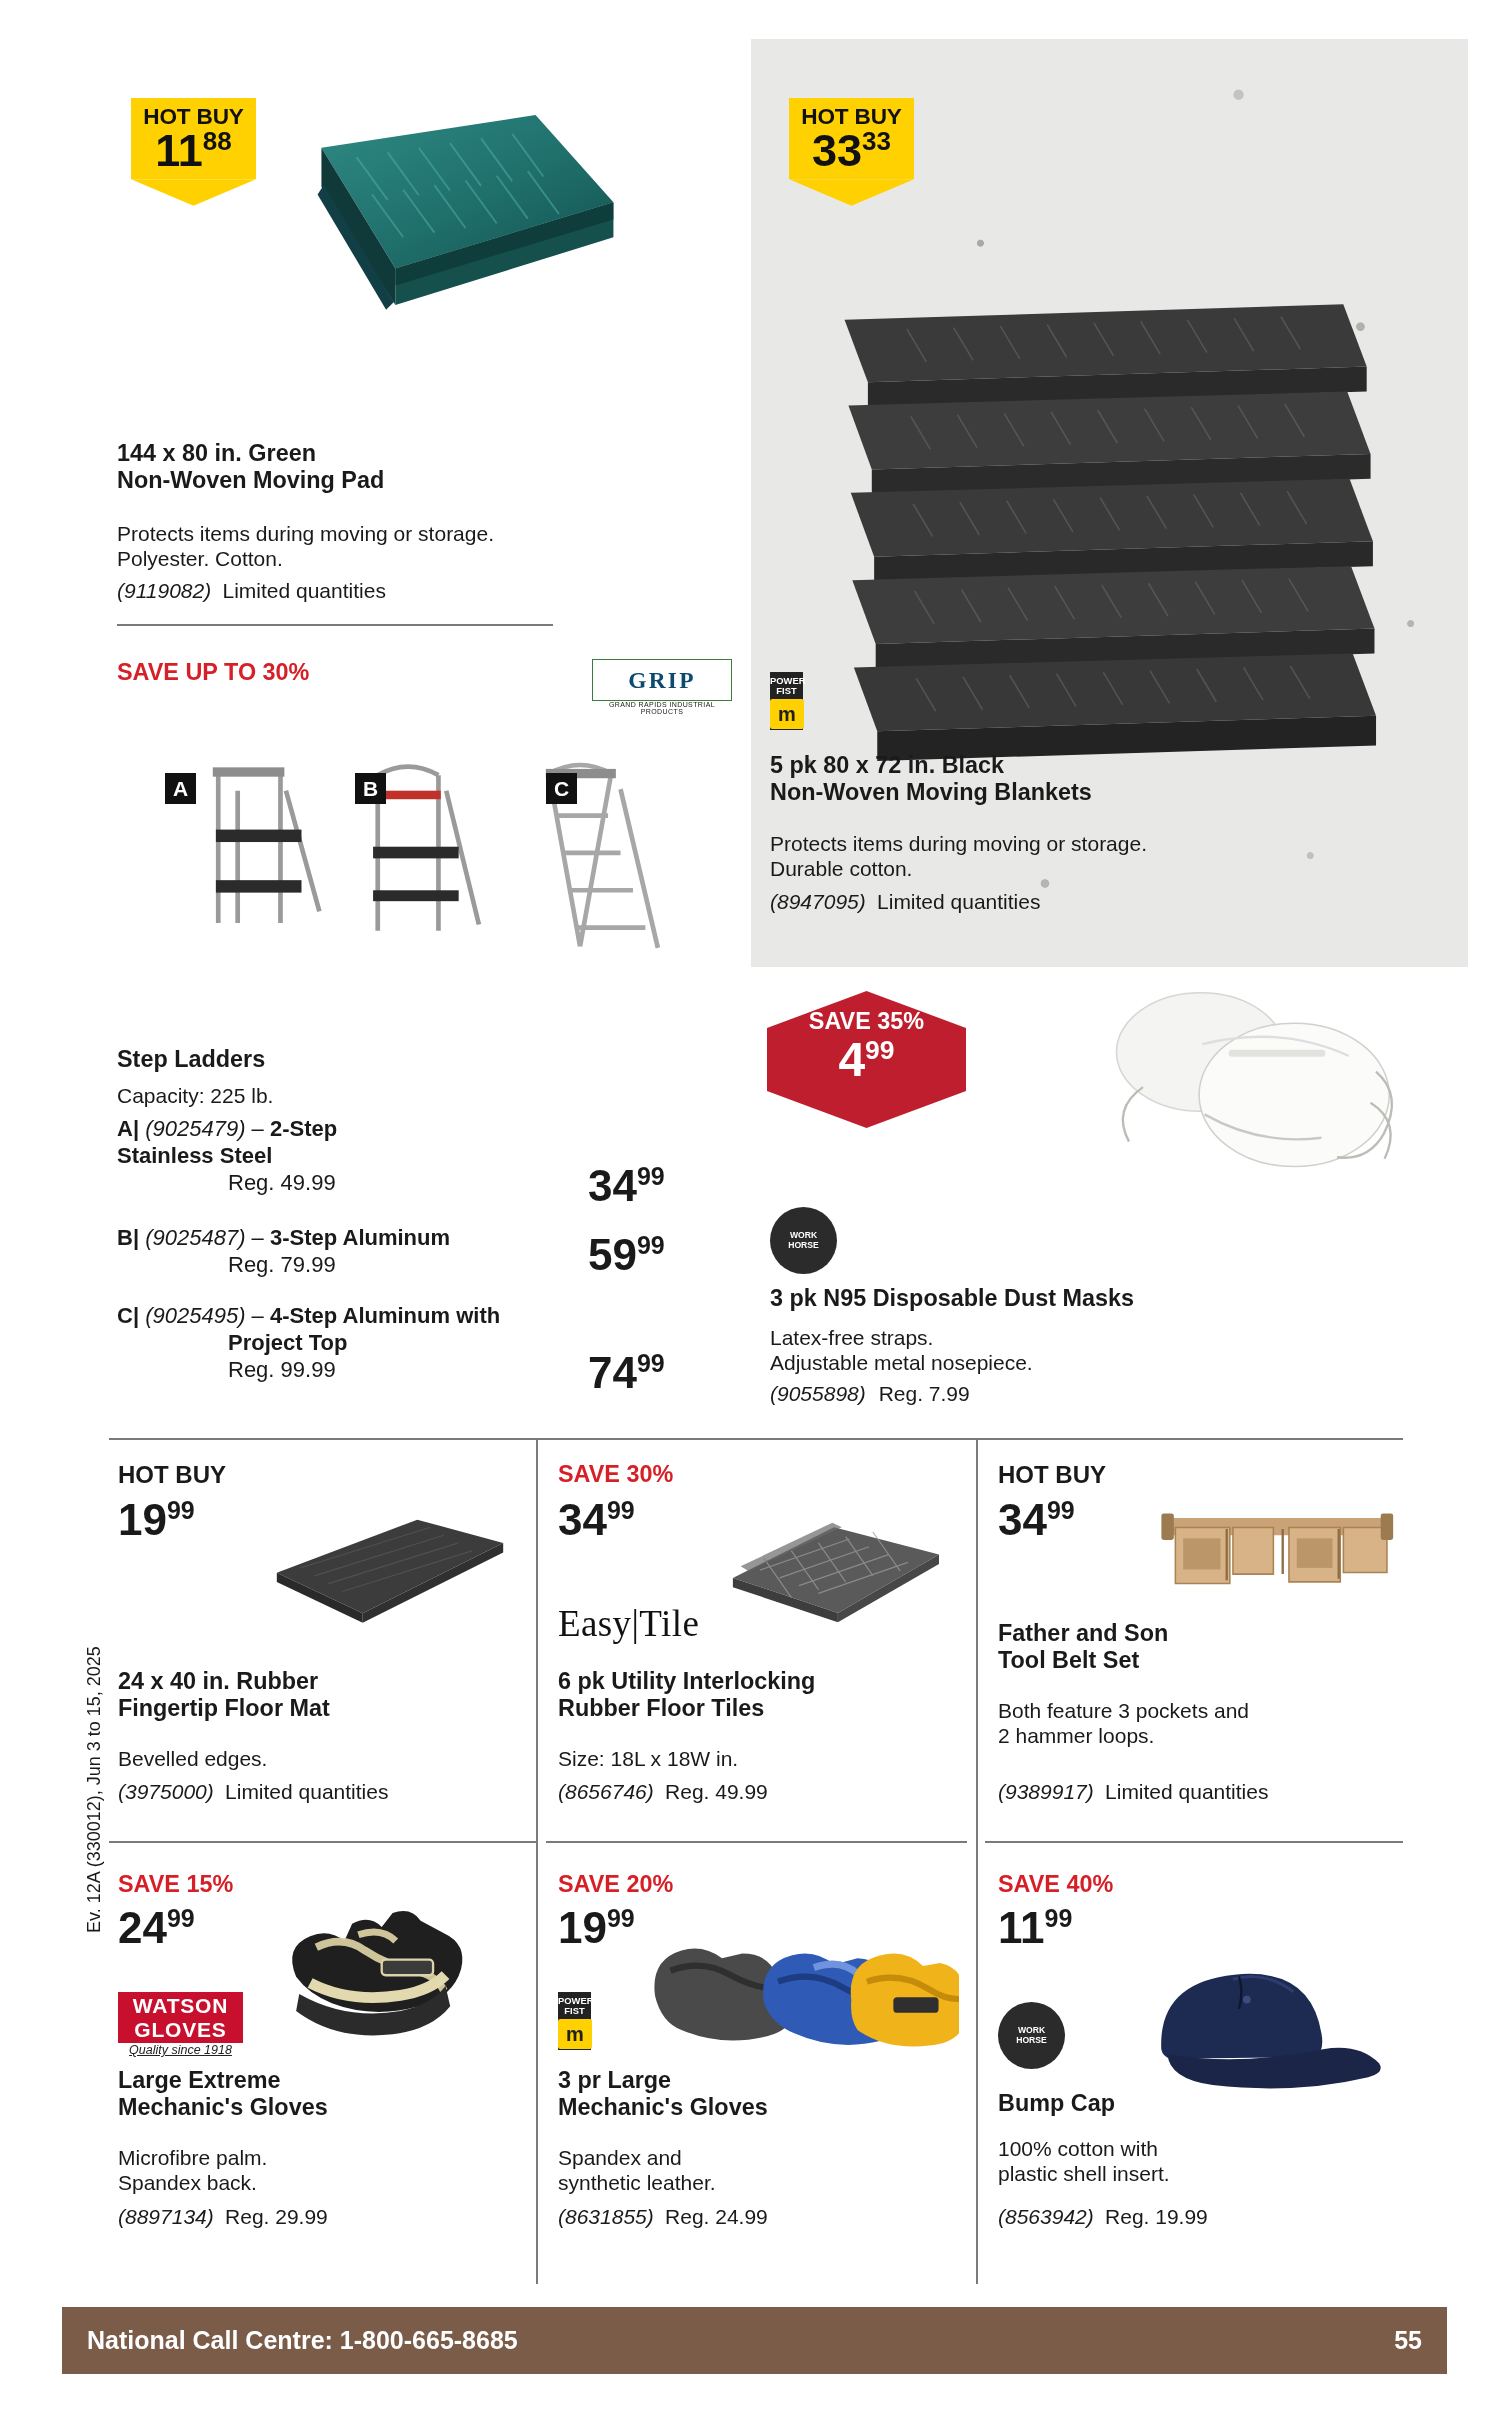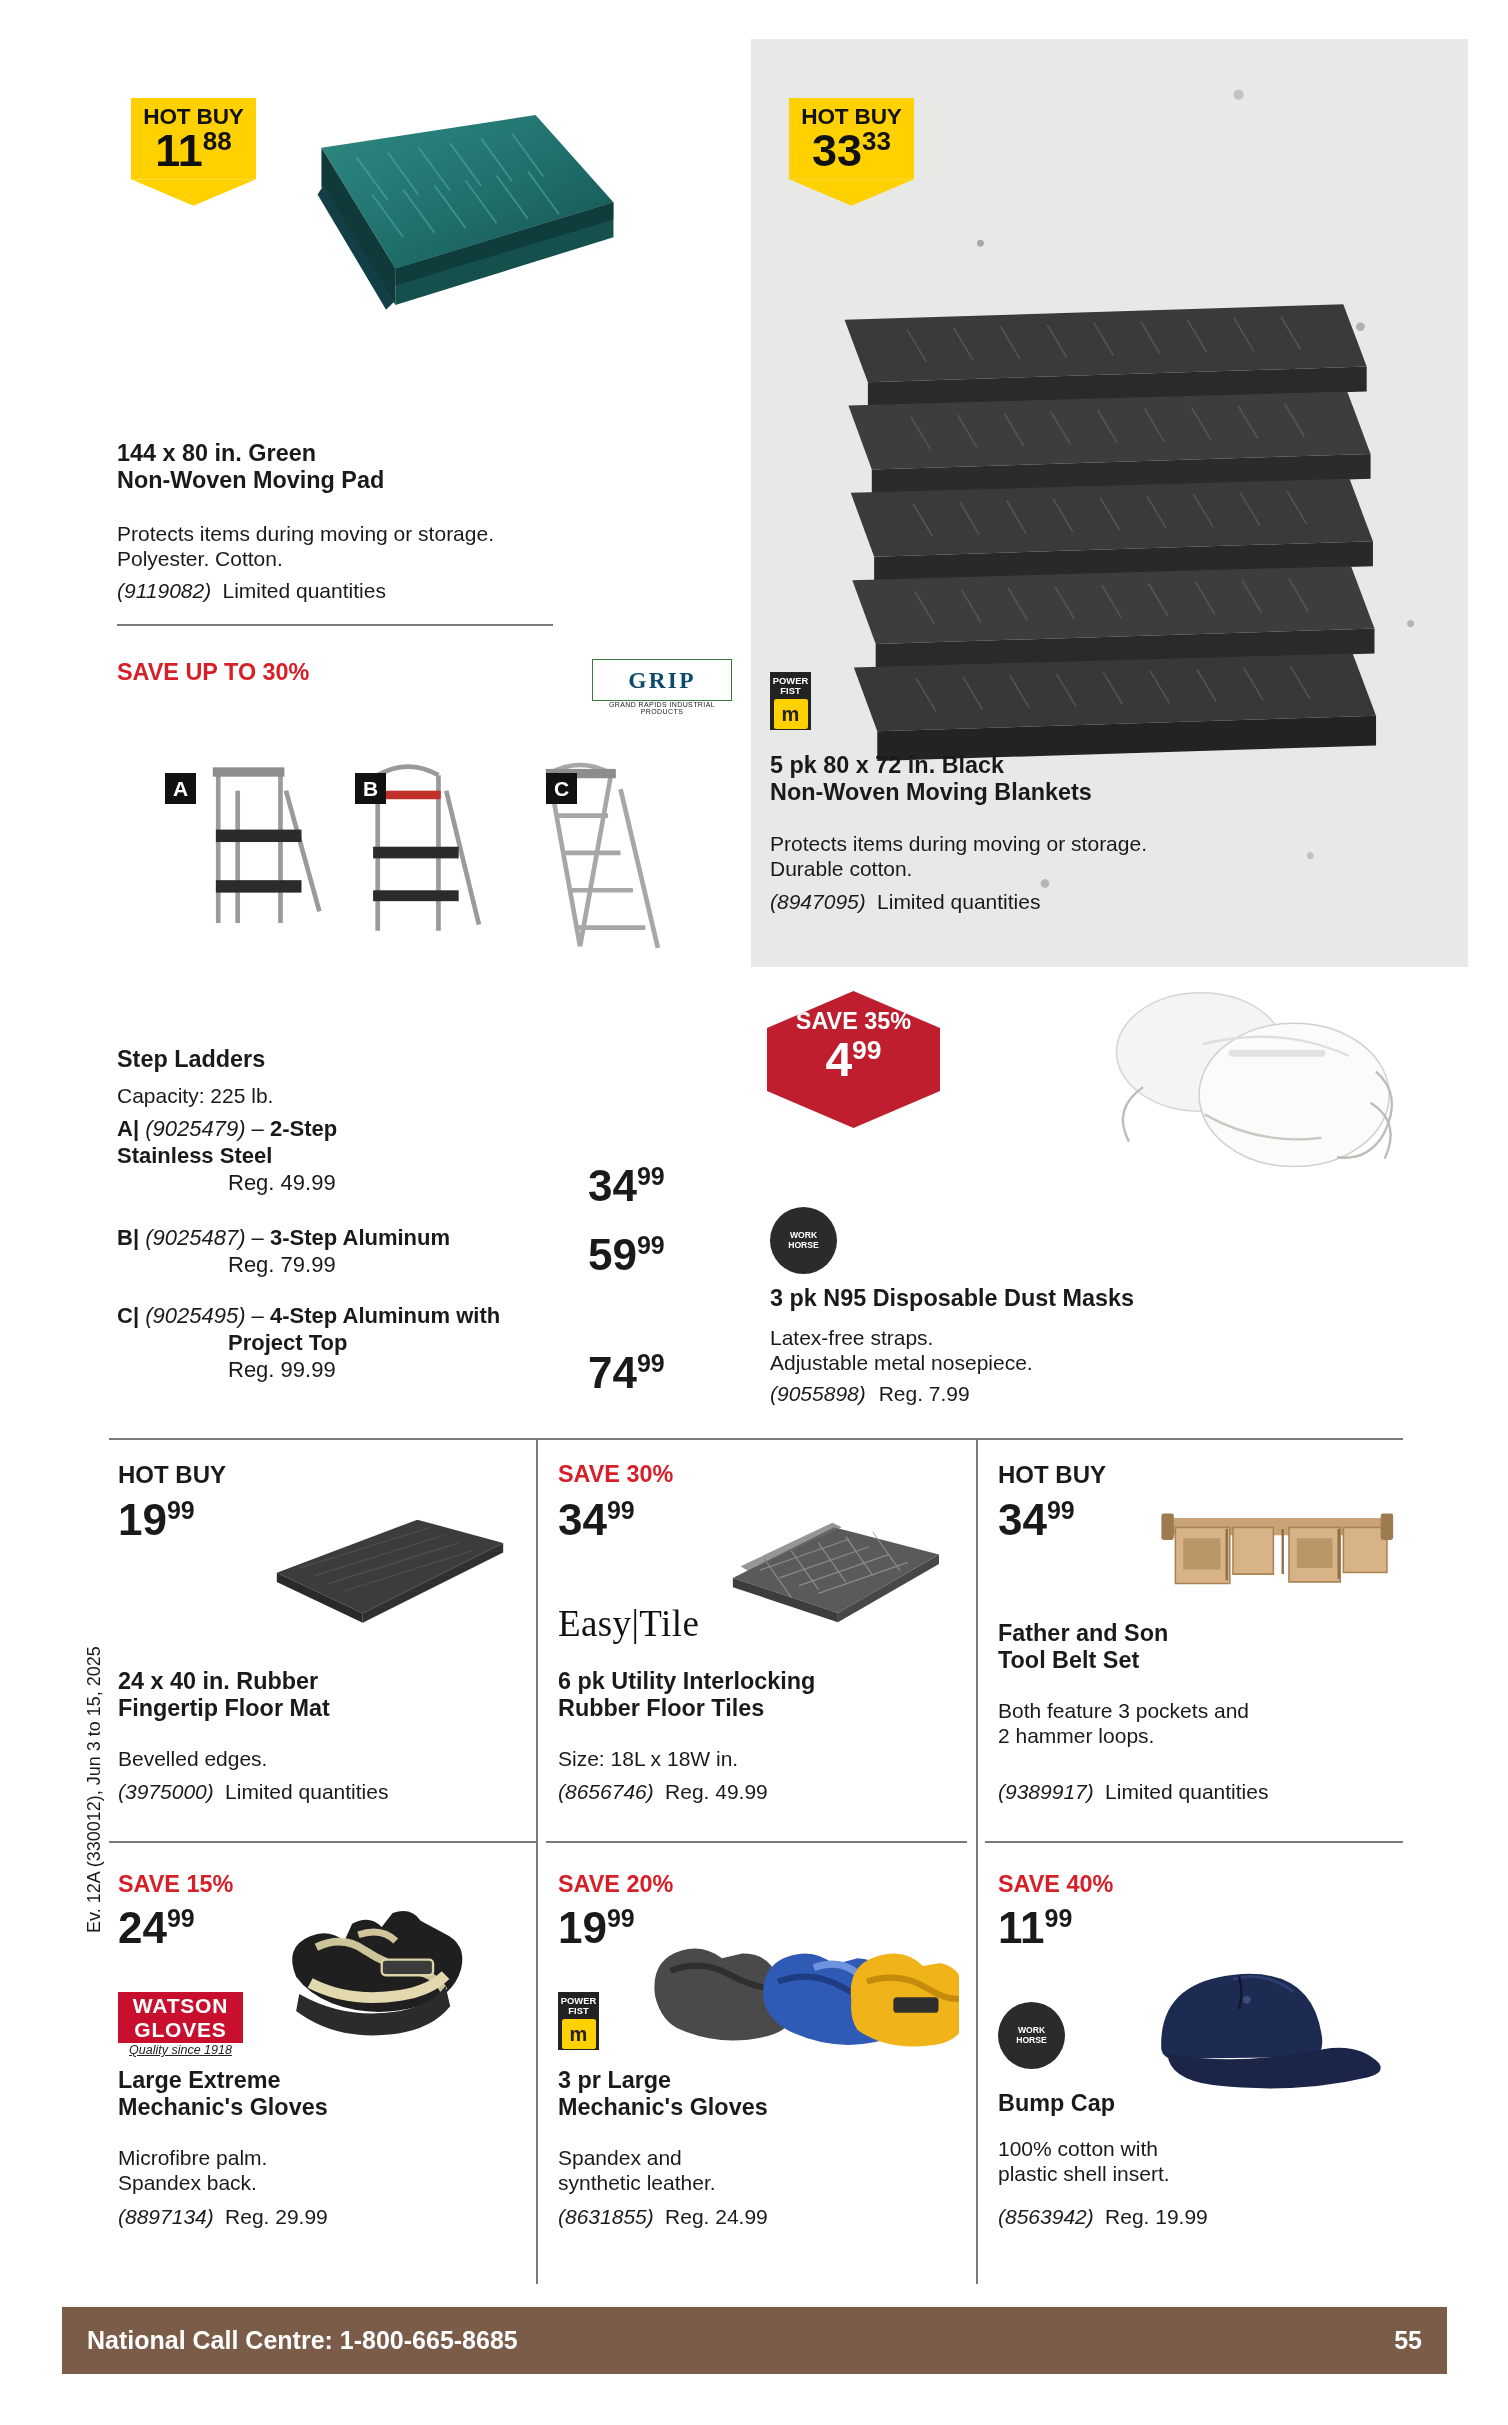--- a/index.html
+++ b/index.html
@@ -42,21 +42,21 @@
   .hotbuy .hb-tail {
     position:absolute; left:0; right:0; top:100%;
     height:26.5px;
     background:#ffd100;
     clip-path:polygon(0 0, 100% 0, 50% 100%);
   }
 
   
   .savehex {
     position:absolute;
-    width:173px; height:137px;
+    width:199px; height:137px;
     background:#bf1e2e;
     clip-path:polygon(50% 0%, 100% 27%, 100% 73%, 50% 100%, 0% 73%, 0% 27%);
     color:#fff; text-align:center; z-index:6;
   }
   .savehex .sh-label { font-size:23.4px; font-weight:bold; padding-top:17px; }
   .savehex .sh-price { font-size:48px; font-weight:bold; line-height:1.05; }
   .savehex .sh-price sup { font-size:26.5px; vertical-align:super; line-height:0; }
 
   
   .title { font-size:23.4px; font-weight:bold; line-height:1.17; }
@@ -106,21 +106,21 @@
     transform:rotate(-90deg); transform-origin:left top;
     font-size:18px; white-space:nowrap;
   }
   .grip-logo {
     width:140px; height:42px; background:#fff; border:1.6px solid #3a7d3a;
     display:flex; align-items:center; justify-content:center;
     font-weight:bold; font-size:23.4px; color:#0c4a6e; letter-spacing:2.3px;
     font-family:"Liberation Serif", serif;
   }
   .pf-logo {
-    width:41px; height:58px; background:#222; color:#fff;
+    width:33px; height:58px; background:#222; color:#fff;
     font-size:9.4px; font-weight:bold; text-align:center;
     padding-top:3.9px; line-height:1.05;
   }
   .pf-logo .pf-m {
     margin:3.1px auto 0; width:34px; height:30px; background:#ffd100; color:#222;
     font-size:20px; line-height:30px; border-radius:2.3px;
   }
   .wh-logo {
     width:67px; height:67px; border-radius:50%;
     background:#2b2b2b; color:#fff; font-size:8.6px; font-weight:bold;

